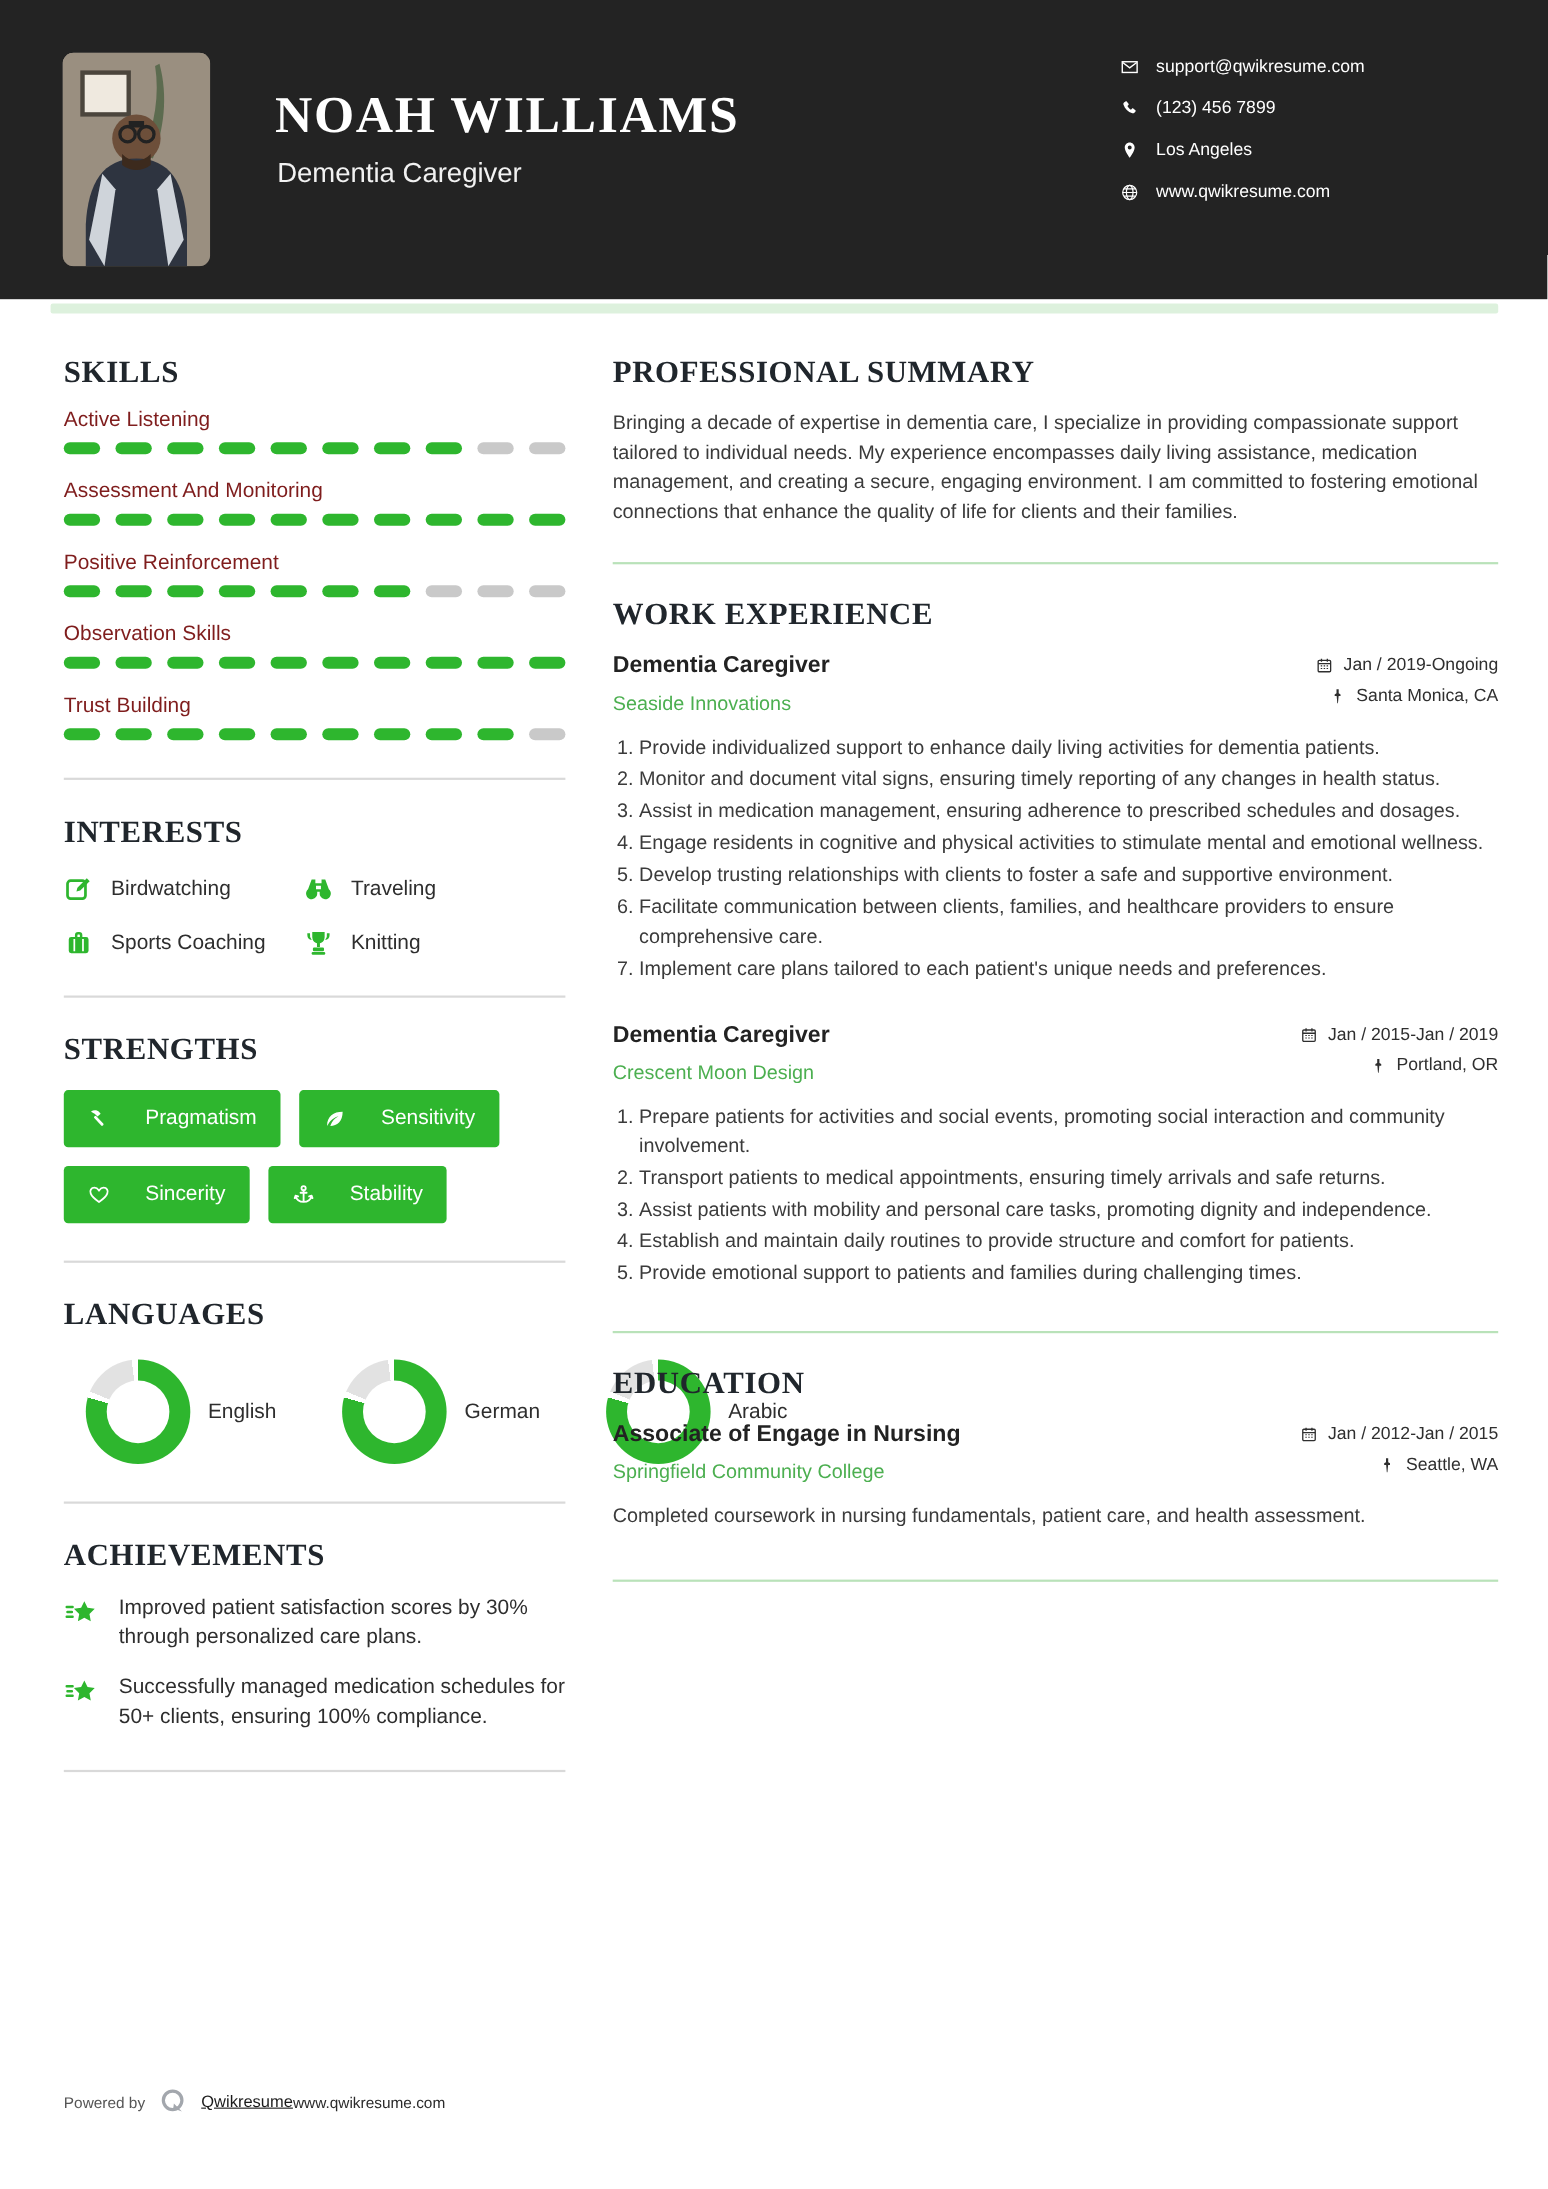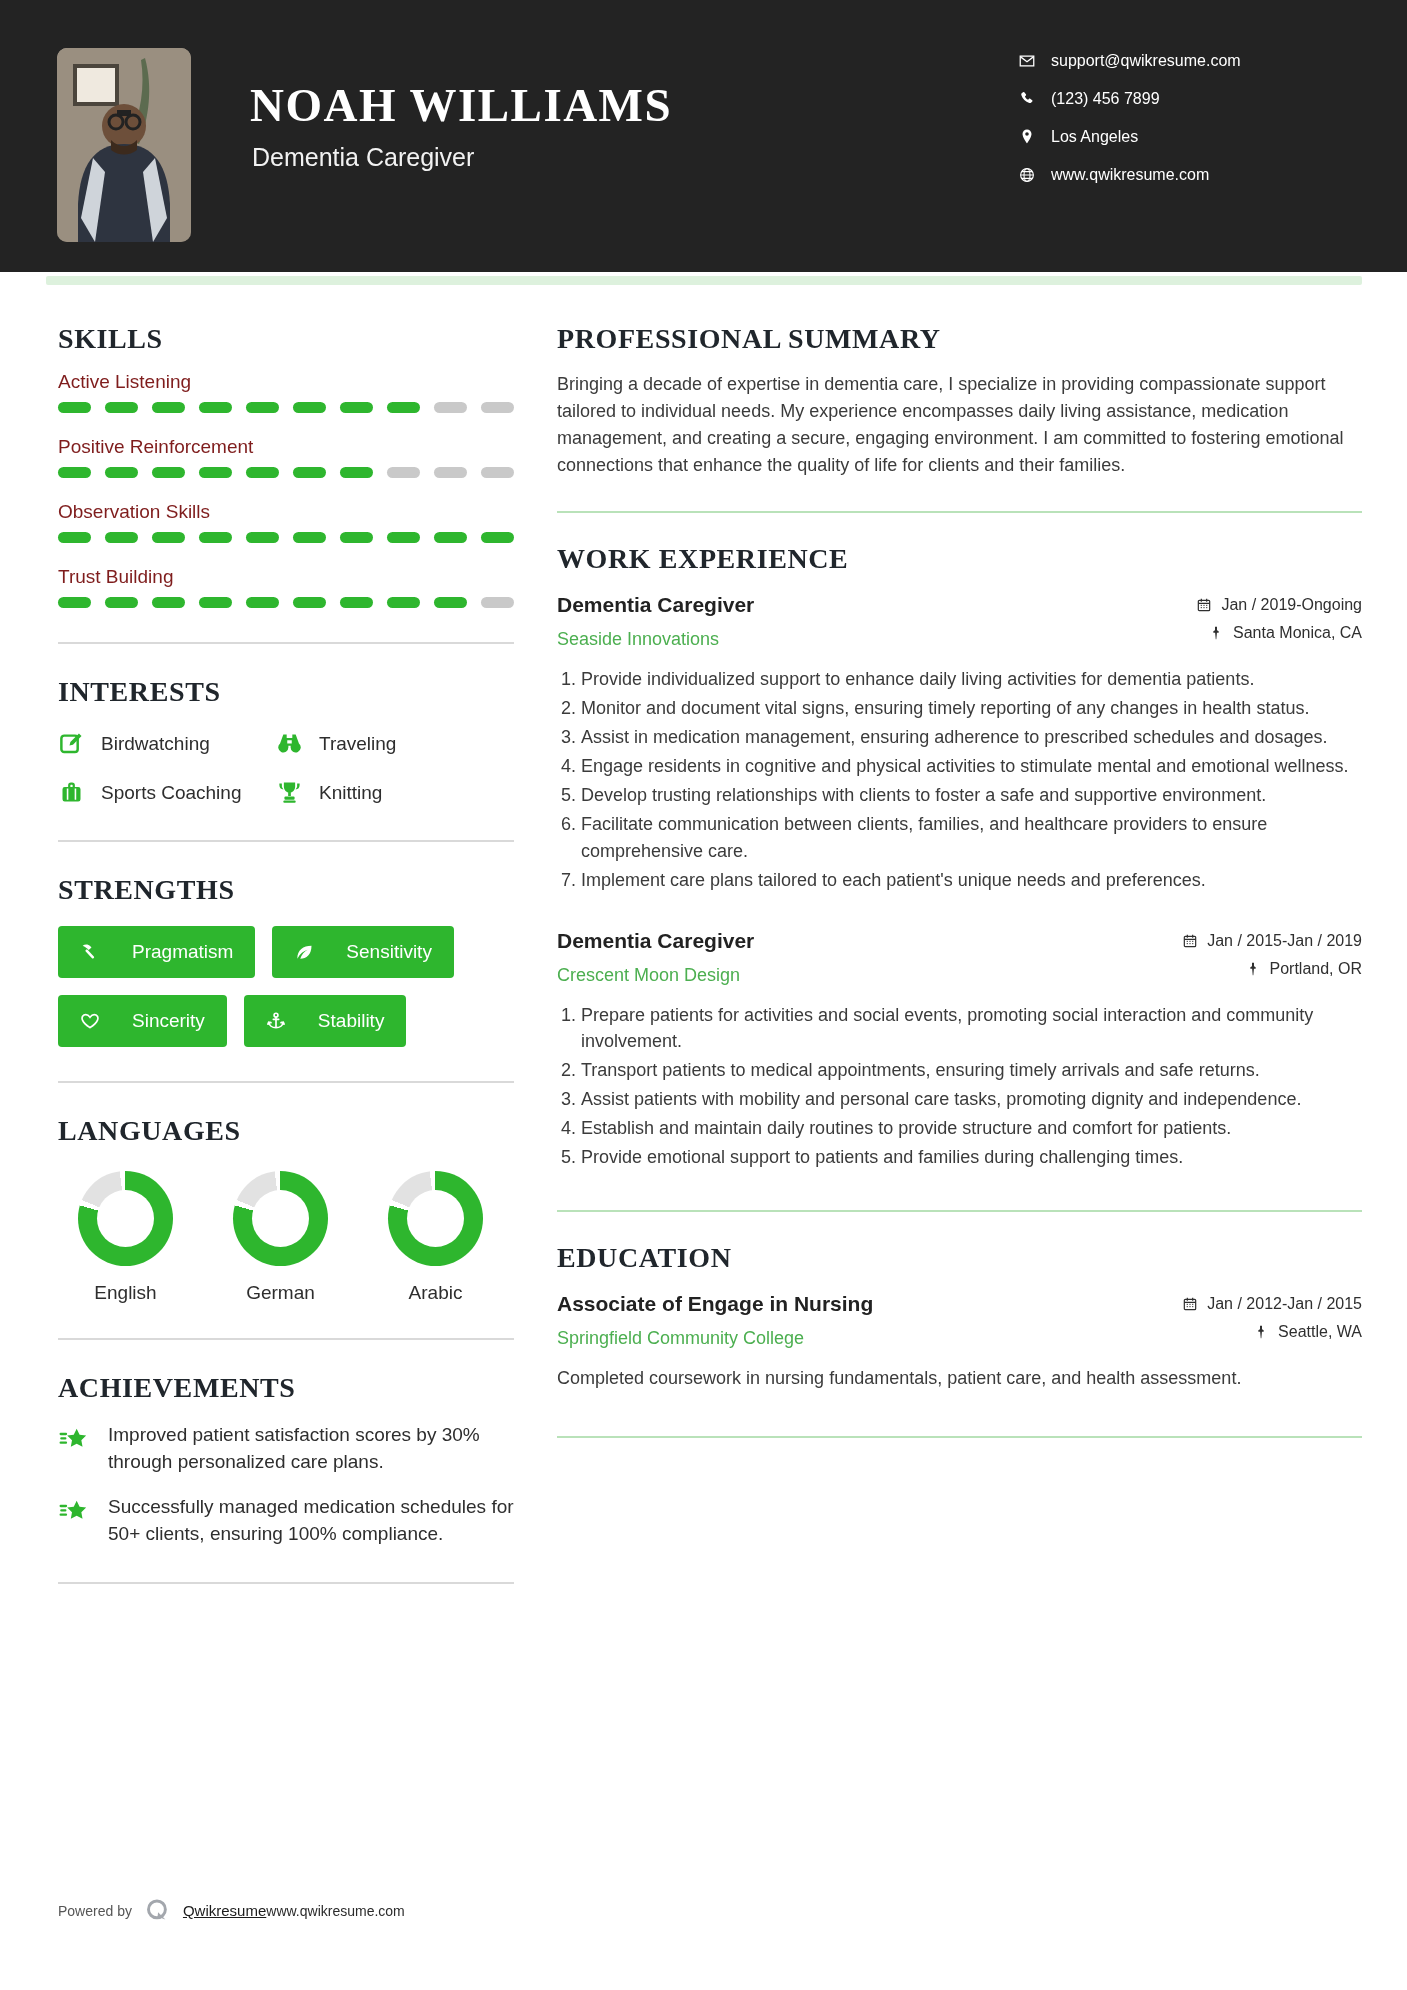--- a/index.html
+++ b/index.html
@@ -52,21 +52,21 @@
 
   
   .str-wrap{display:flex; flex-wrap:wrap; gap:17px; margin-top:20px;}
   .str-btn{display:inline-flex; align-items:center; gap:32px; background:var(--accent); color:#fff;
            font-size:19px; padding:15px 22px; border-radius:4px; border:none;}
   .str-btn .ic{width:20px; height:20px; display:inline-flex;}
   .str-btn svg{width:20px; height:20px;}
 
   
   .lang-row{display:flex; gap:60px; margin-top:24px; padding-left:20px;}
-  .lang{display:flex; flex-direction:column; align-items:center; gap:16px;}
+  .lang{display:flex; align-items:center; gap:16px;}
   .donut{width:95px; height:95px; border-radius:50%; position:relative;}
   .donut::after{content:""; position:absolute; left:19px; top:19px; width:57px; height:57px;
                 border-radius:50%; background:#fff;}
   .lang-label{font-size:19px; color:#2e2e2e;}
 
   
   .ach{display:flex; gap:18px; margin-top:18px; margin-bottom:8px;}
   .ach .ic{width:32px; height:32px; flex:0 0 32px; color:var(--accent); margin-top:2px;}
   .ach svg{width:32px; height:32px;}
   .ach-text{font-size:19px; line-height:1.42; color:#2e2e2e;}
@@ -172,20 +172,35 @@
           <span class="dash on"></span>
           <span class="dash on"></span>
           <span class="dash on"></span>
           <span class="dash on"></span>
           <span class="dash on"></span>
           <span class="dash on"></span>
           <span class="dash on"></span>
           <span class="dash on"></span>
           <span class="dash"></span>
           <span class="dash"></span>
+        </div>
+    </div>
+    <div class="skill">
+      <div class="skill-name">Assessment And Monitoring</div>
+      <div class="dashbar">
+          <span class="dash on"></span>
+          <span class="dash on"></span>
+          <span class="dash on"></span>
+          <span class="dash on"></span>
+          <span class="dash on"></span>
+          <span class="dash on"></span>
+          <span class="dash on"></span>
+          <span class="dash on"></span>
+          <span class="dash on"></span>
+          <span class="dash on"></span>
         </div>
     </div>
     <div class="skill">
       <div class="skill-name">Positive Reinforcement</div>
       <div class="dashbar">
           <span class="dash on"></span>
           <span class="dash on"></span>
           <span class="dash on"></span>
           <span class="dash on"></span>
           <span class="dash on"></span>

